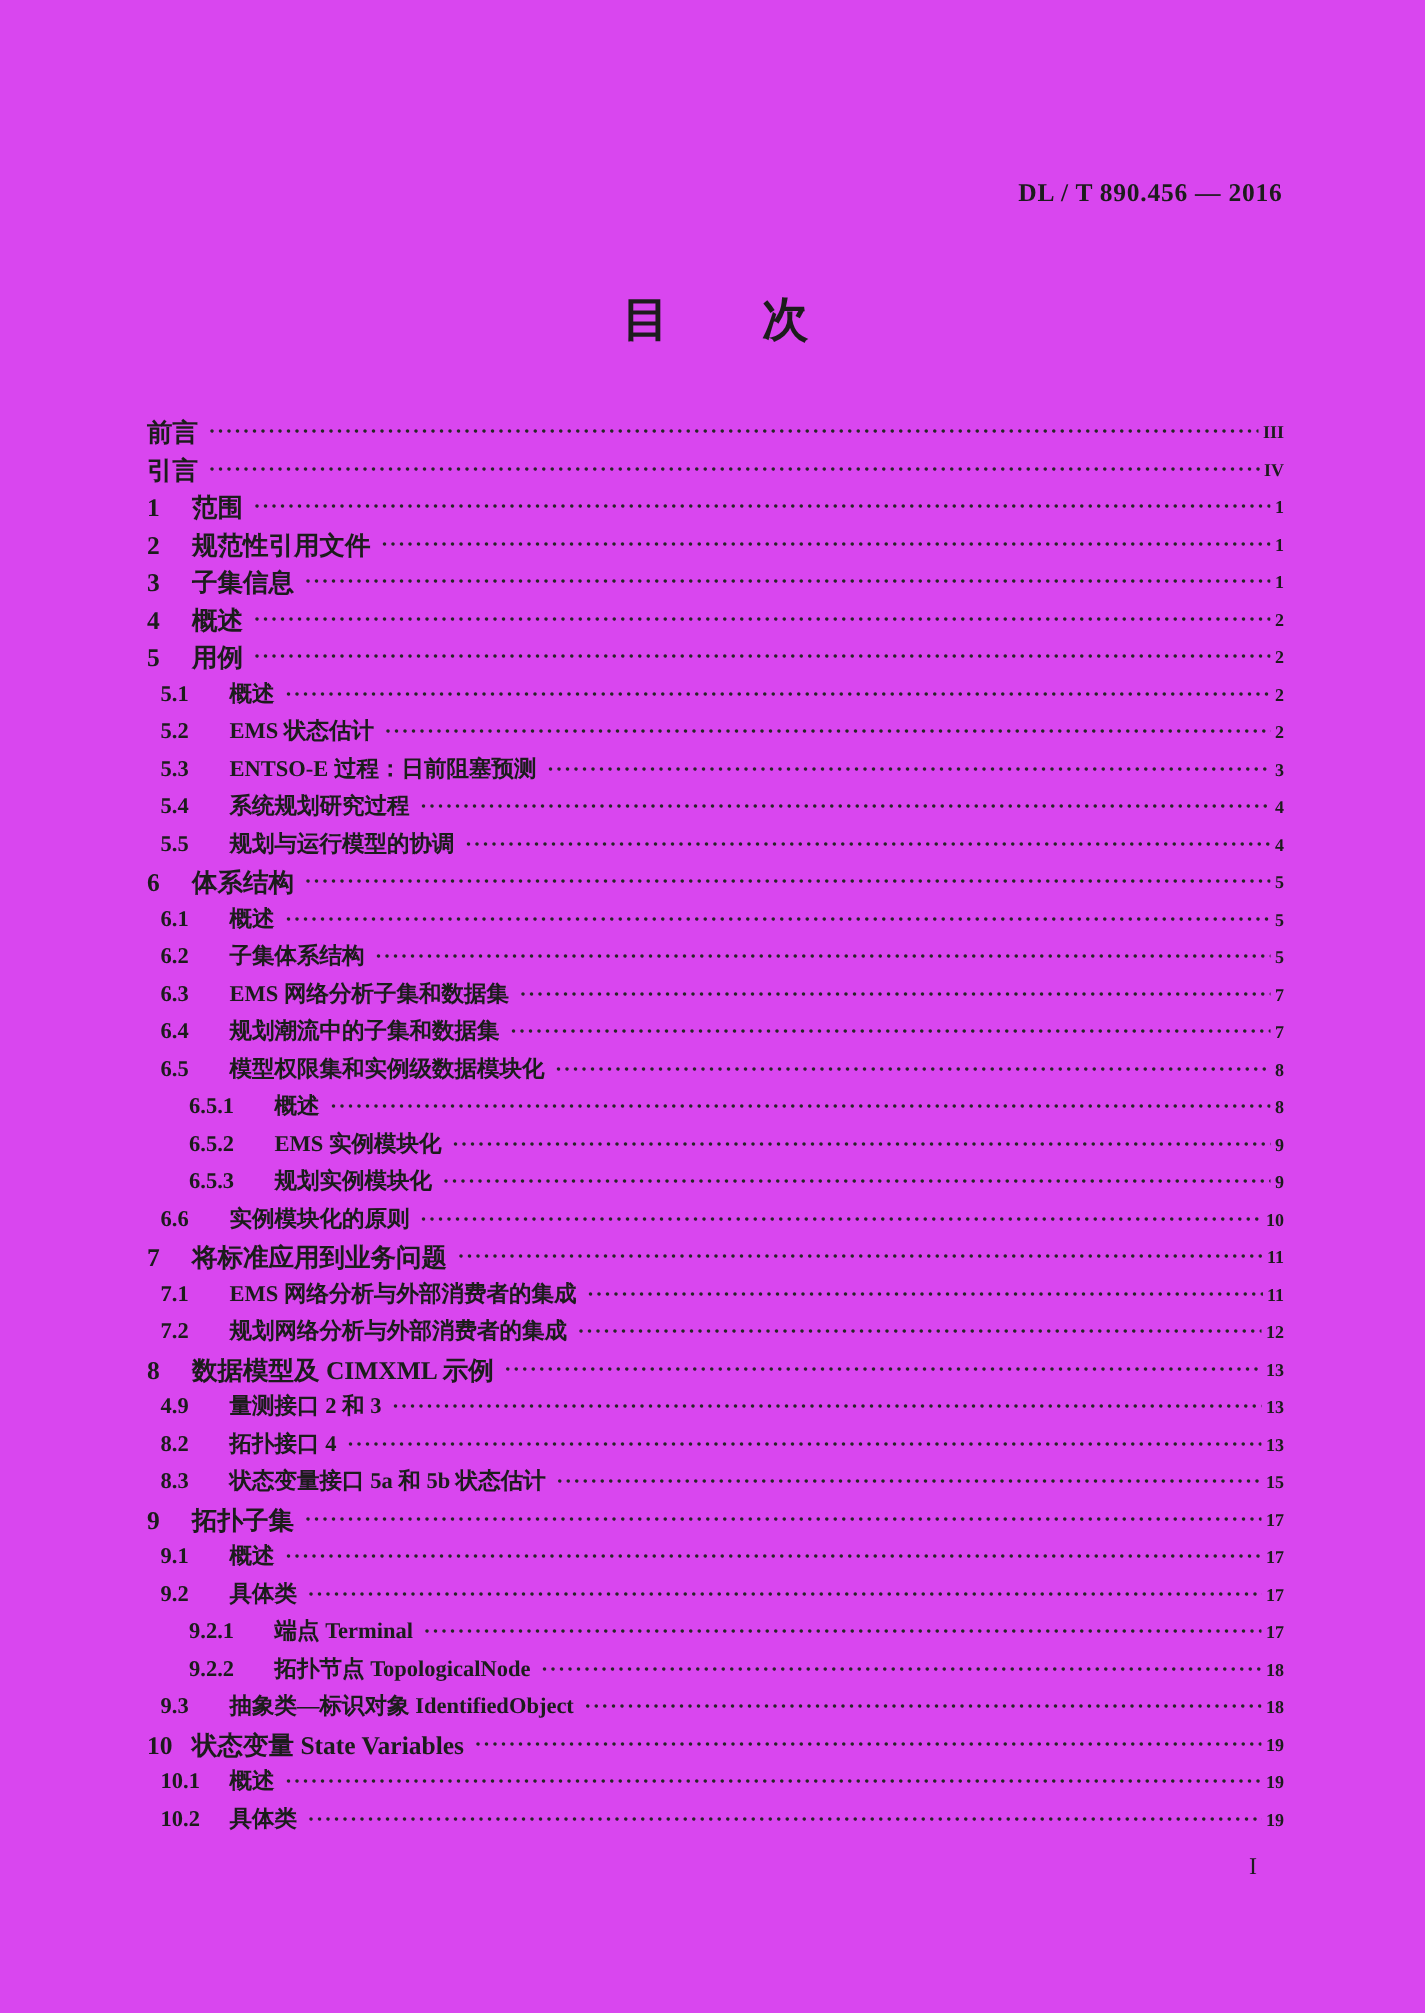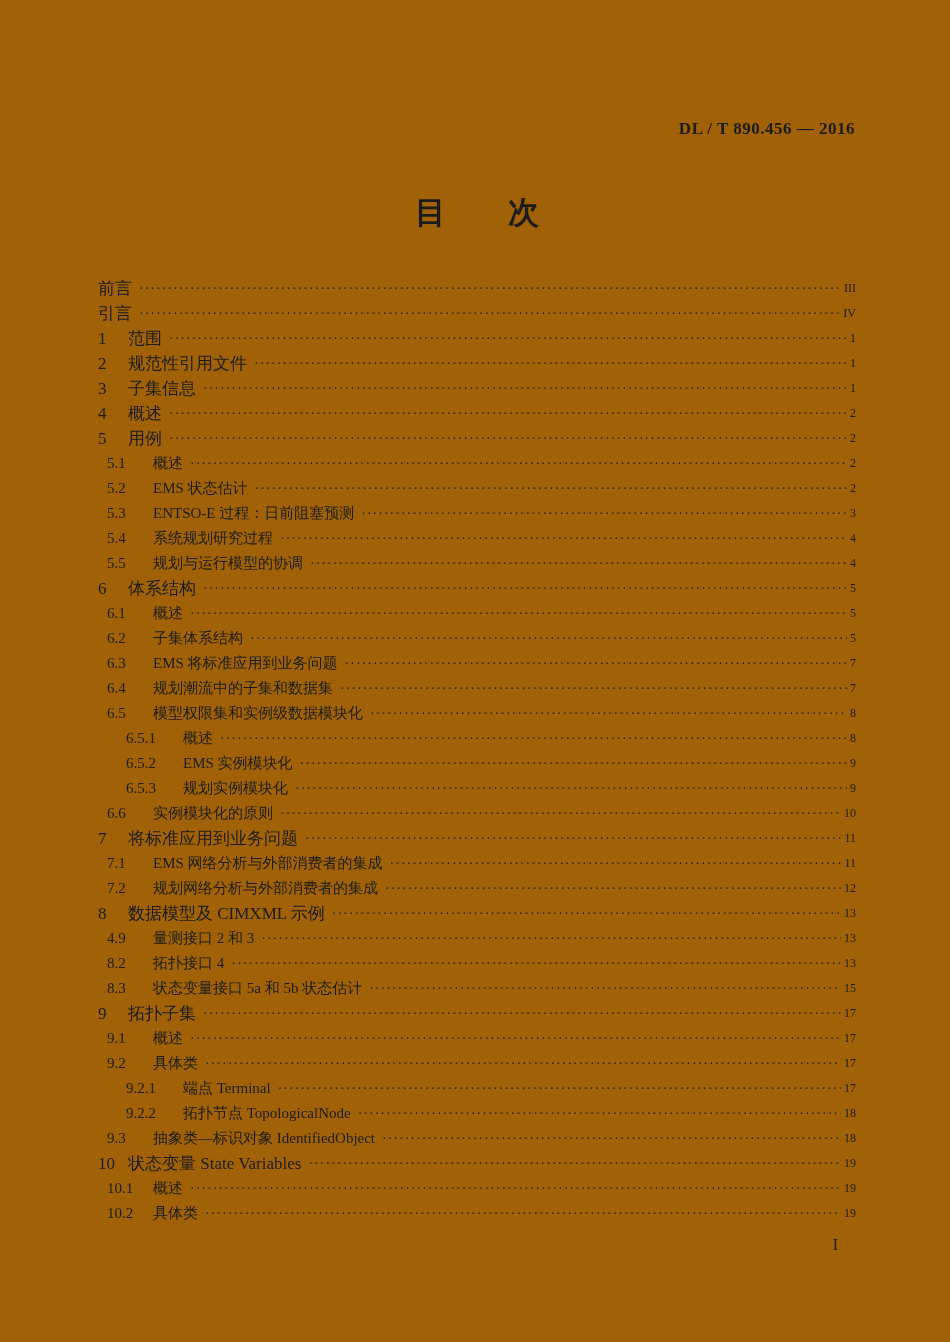--- a/index.html
+++ b/index.html
@@ -1,21 +1,21 @@
 <!DOCTYPE html>
 <html><head>
 <meta charset="utf-8">
 <style>
   * { box-sizing: border-box; }
   html, body { margin: 0; padding: 0; background: #ffffff; }
   .page {
     position: relative;
     width: 950px;
     height: 1342px;
-    background: #a16207;
+    background: #d946ef;
     font-family: "Liberation Serif", "DejaVu Serif", serif;
     color: #1c1c1c;
     overflow: hidden;
   }
   .doc-number {
     position: absolute;
     top: 119px;
     right: 95px;
     font-size: 17px;
     font-weight: 700;
@@ -36,20 +36,21 @@
     left: 98px;
     right: 94px;
     top: 276px;
   }
   .toc-row {
     display: flex;
     align-items: center;
     height: 25px;
     line-height: 25px;
     white-space: nowrap;
+    font-weight: bold;
   }
   .level-0 { font-size: 17px; }
   .level-1 { font-size: 15px; padding-left: 9px; }
   .level-2 { font-size: 15px; padding-left: 28px; }
   .num { flex: none; }
   .num:empty { display: none; }
   .level-0 .num { min-width: 30px; }
   .level-1 .num { min-width: 46px; }
   .level-2 .num { min-width: 57px; }
   .label { flex: none; }
@@ -162,21 +163,21 @@
         <span class="pagenum">5</span>
       </div>
       <div class="toc-row level-1">
         <span class="num">6.2</span>
         <span class="label">子集体系结构</span>
         <span class="dots">····························································································································································································································</span>
         <span class="pagenum">5</span>
       </div>
       <div class="toc-row level-1">
         <span class="num">6.3</span>
-        <span class="label">EMS 将标准应用到业务问题</span>
+        <span class="label">EMS 网络分析子集和数据集</span>
         <span class="dots">····························································································································································································································</span>
         <span class="pagenum">7</span>
       </div>
       <div class="toc-row level-1">
         <span class="num">6.4</span>
         <span class="label">规划潮流中的子集和数据集</span>
         <span class="dots">····························································································································································································································</span>
         <span class="pagenum">7</span>
       </div>
       <div class="toc-row level-1">

